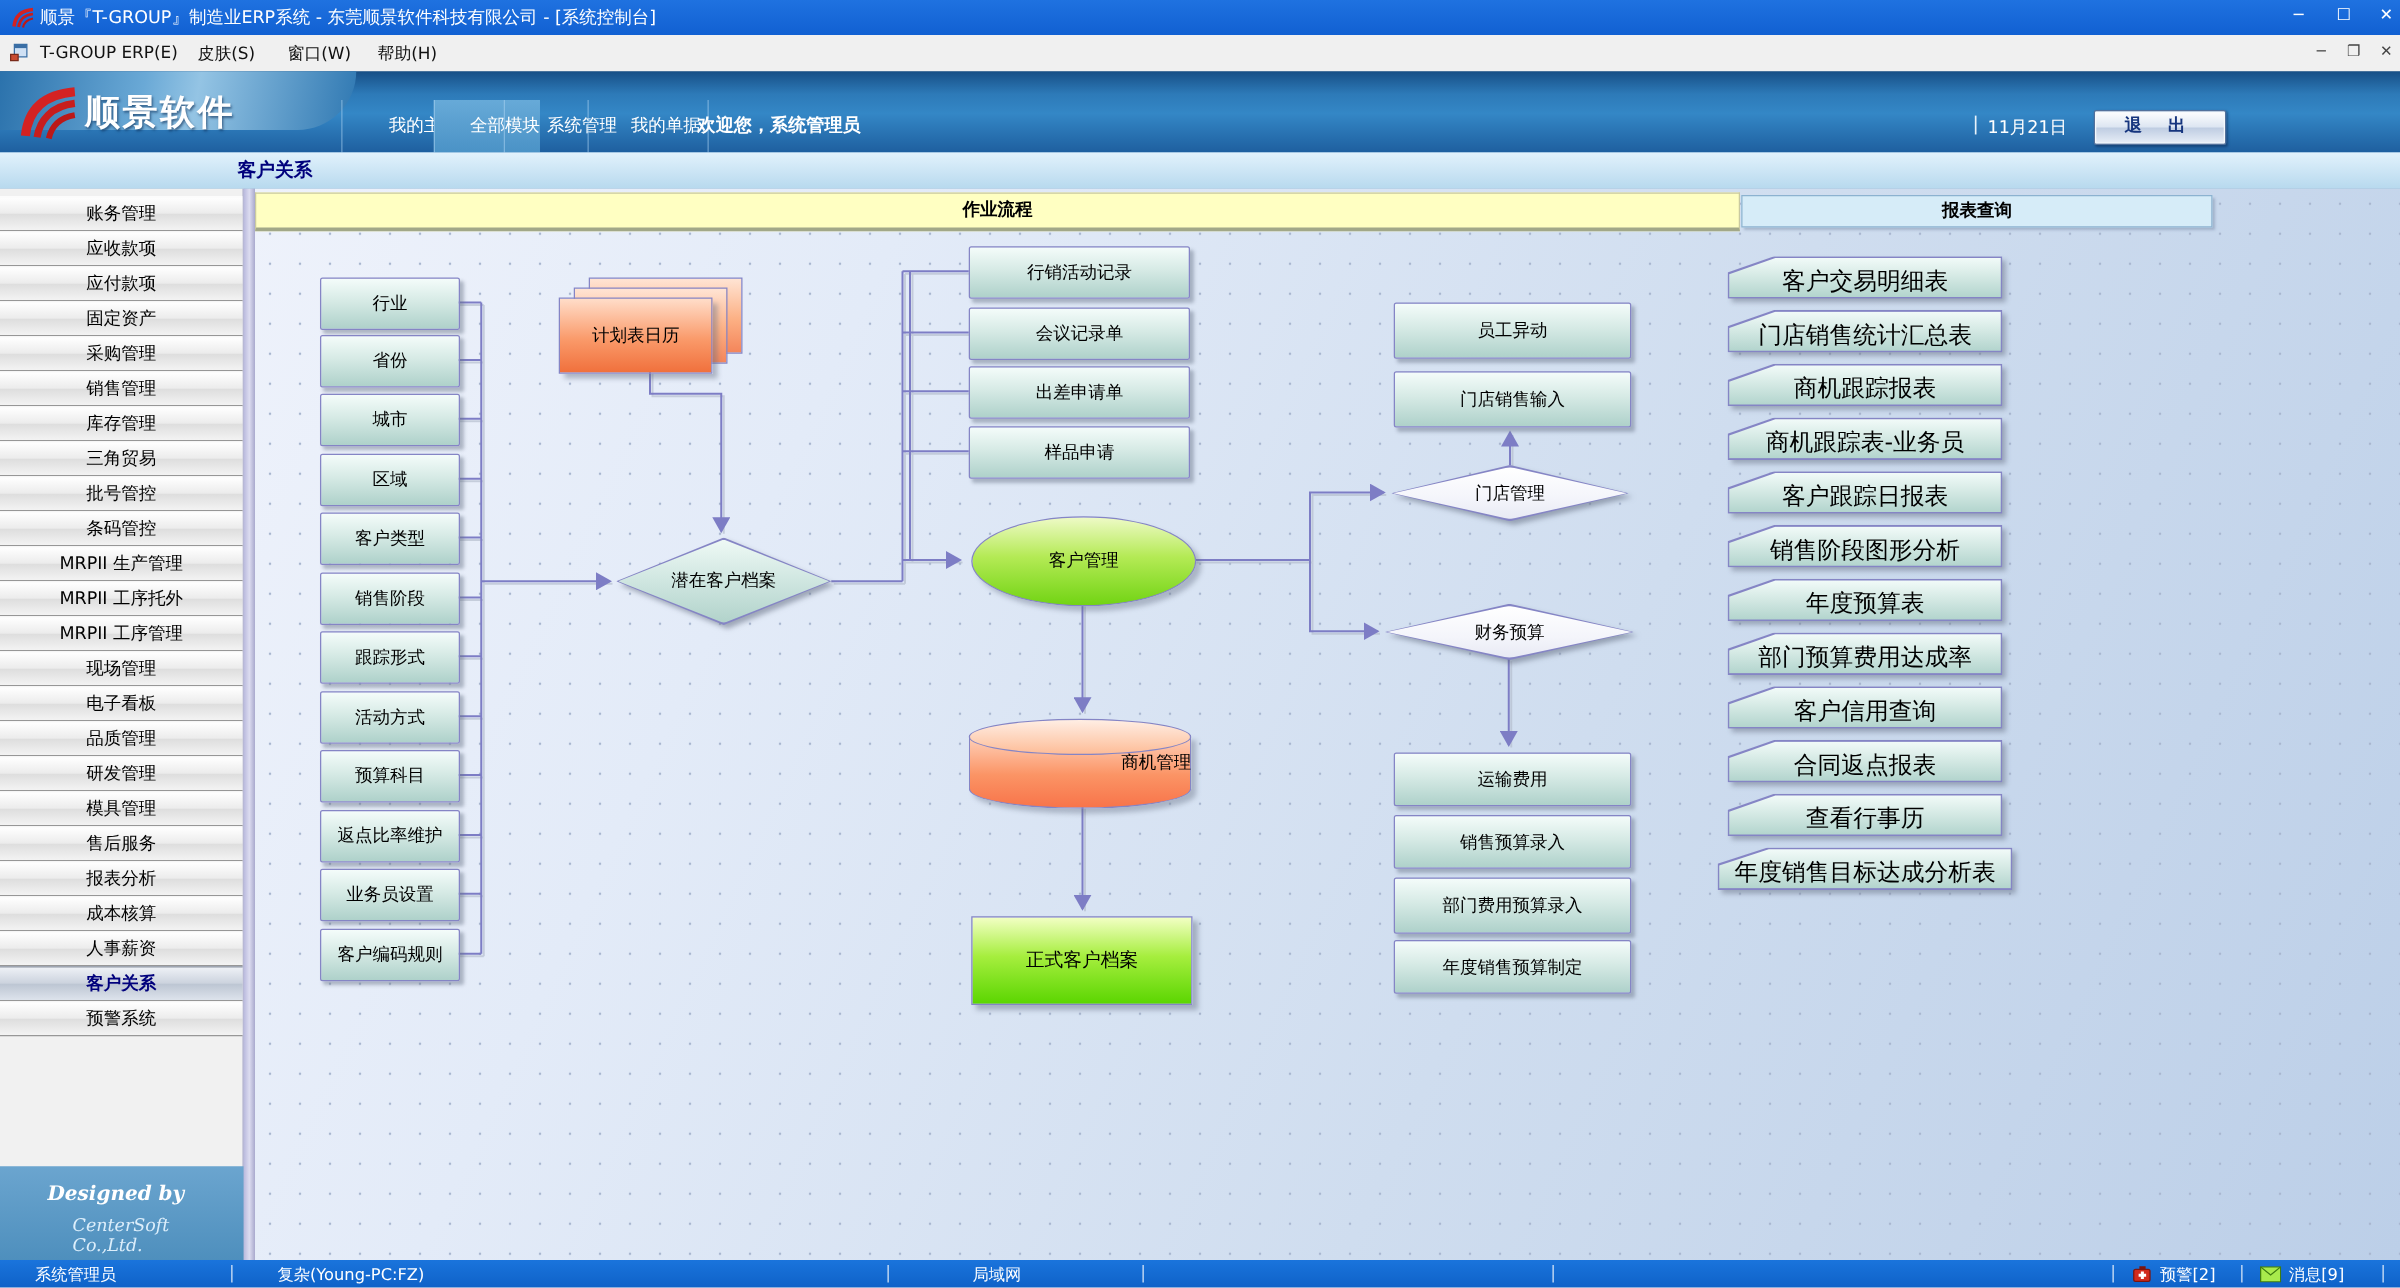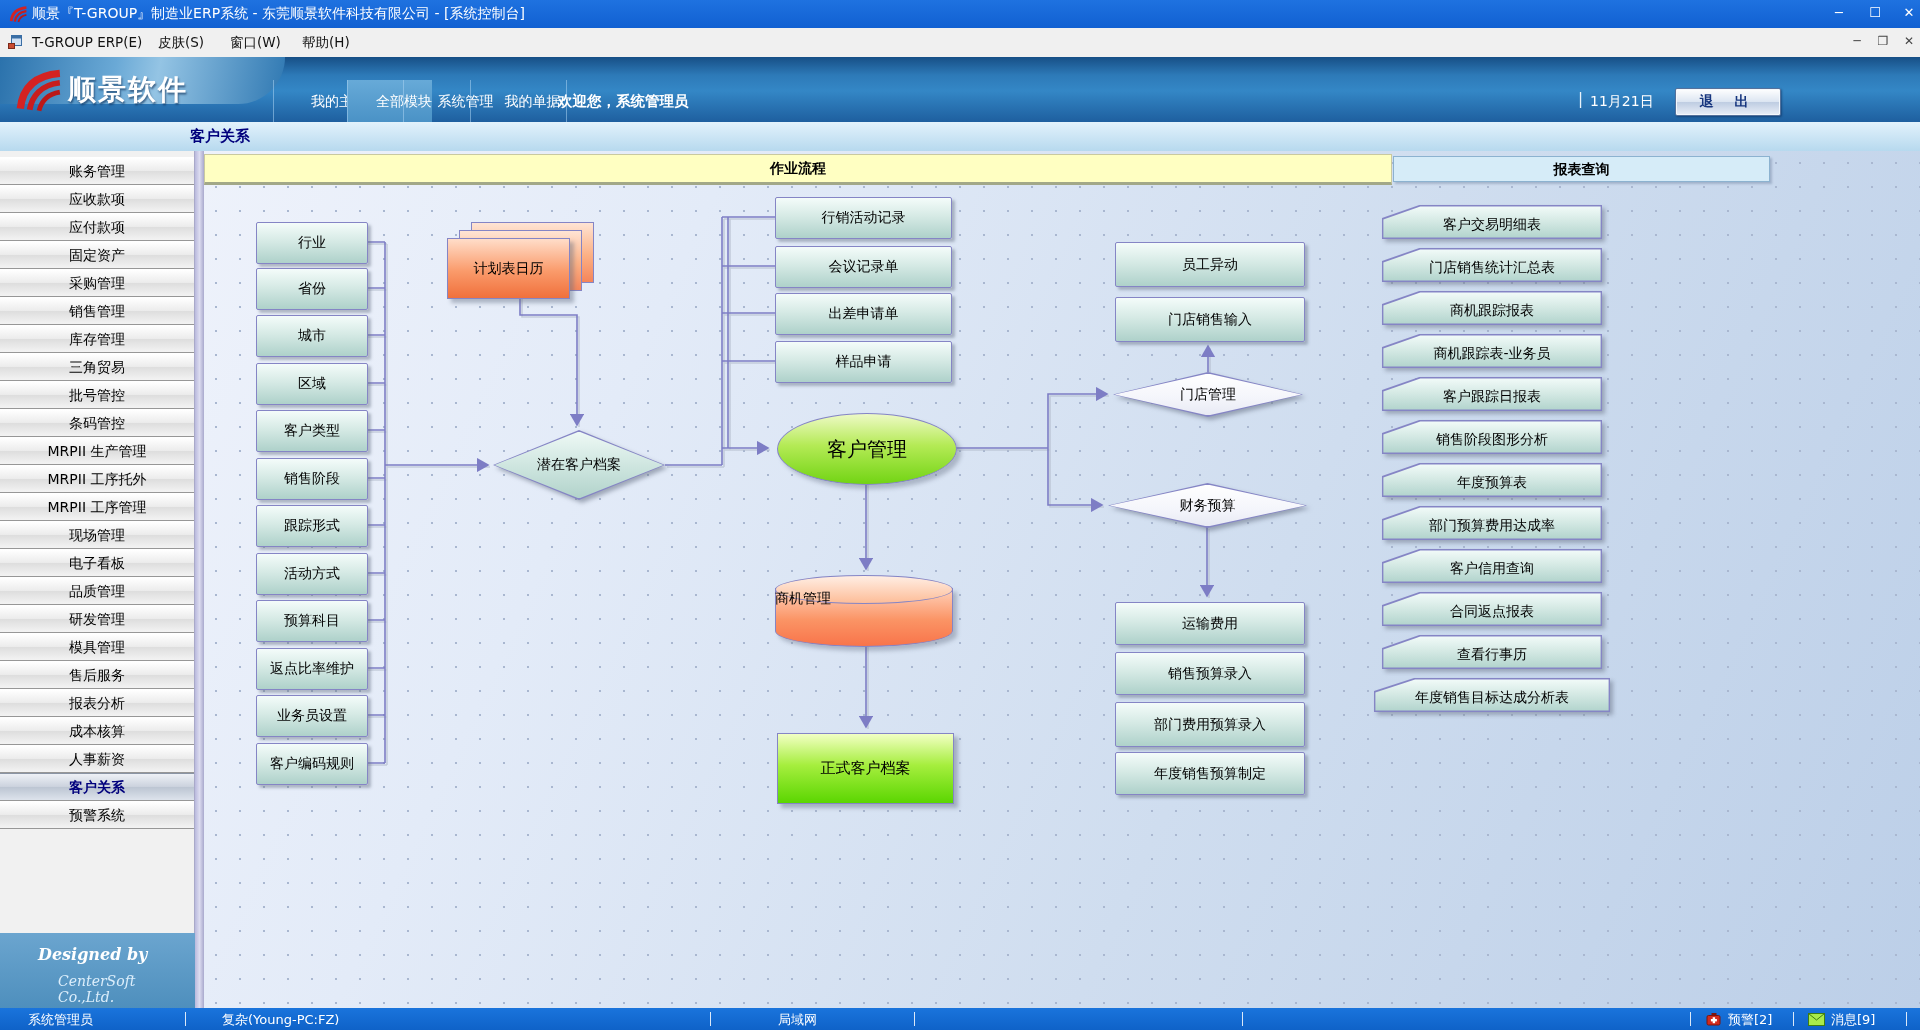--- a/index.html
+++ b/index.html
@@ -62,42 +62,42 @@
     background:#ffffc2;border:1px solid #c9c9a0;border-bottom:3px solid #a2a888;font-size:14px;font-weight:bold;color:#000;}
   #hdrreport{position:absolute;left:1189px;top:5px;width:375px;height:24px;line-height:24px;text-align:center;
     background:#d6ecf8;border:1px solid #8cb2d0;box-shadow:2px 2px 2px rgba(90,110,140,.35);font-size:14px;font-weight:bold;color:#000;}
 
   .tbox{position:absolute;display:flex;align-items:center;justify-content:center;font-size:14px;color:#000;
     background:linear-gradient(180deg,#f4fcfa 0%,#d6eae5 45%,#aed1ca 100%);
     border:1px solid #8585c5;border-radius:2px;box-shadow:3px 3px 3px rgba(100,110,130,.45);cursor:pointer;}
   .gbox{position:absolute;display:flex;align-items:center;justify-content:center;font-size:15px;color:#000;
     background:linear-gradient(180deg,#f2ffc4 0%,#a6ee3e 45%,#5bd601 100%);
     border:1px solid #8585c5;box-shadow:4px 4px 4px rgba(100,110,130,.45);cursor:pointer;font-family:Liberation Serif, serif;}
-  .ellipse{position:absolute;display:flex;align-items:center;justify-content:center;font-size:20px;color:#000;
+  .ellipse{position:absolute;display:flex;align-items:center;justify-content:center;font-size:14px;color:#000;
     background:linear-gradient(180deg,#eefac6 0%,#b4ea55 45%,#72d414 100%);
     border:1px solid #8585c5;border-radius:50%;box-shadow:4px 4px 4px rgba(100,110,130,.4);cursor:pointer;}
   .cal{position:absolute;border:1px solid #8585c5;background:linear-gradient(180deg,#ffe4d4 0%,#fcb084 55%,#f4855a 100%);}
   .cal.front{display:flex;align-items:center;justify-content:center;font-size:14px;color:#000;
     background:linear-gradient(180deg,#ffddc9 0%,#fa9a6a 55%,#f0703c 100%);box-shadow:4px 4px 4px rgba(100,110,130,.45);cursor:pointer;}
   .dia{position:absolute;filter:drop-shadow(3px 3px 2px rgba(90,100,120,.5));cursor:pointer;}
   .dia,.dia *{box-sizing:border-box;}
   .dia .shape{position:absolute;inset:0;background:#8585c5;clip-path:polygon(50% 0,100% 50%,50% 100%,0 50%);}
   .dia .fill{position:absolute;inset:1.6px;background:linear-gradient(180deg,#eef9f5 0%,#cfe6e0 50%,#b2d3cb 100%);clip-path:polygon(50% 0,100% 50%,50% 100%,0 50%);}
   .dia.white .fill{background:linear-gradient(180deg,#ffffff 0%,#f4f5fb 60%,#e8eaf4 100%);}
   .dia .lbl{position:absolute;inset:0;display:flex;align-items:center;justify-content:center;font-size:14px;color:#000;}
   .cyl{position:absolute;cursor:pointer;}
   .cyl .body{position:absolute;left:0;right:0;top:13px;bottom:0;background:linear-gradient(180deg,#ffd3bd,#fb9465 55%,#f8744a);
     border:1px solid #8585c5;border-top:none;border-radius:0 0 50% 50%/0 0 16px 16px;box-shadow:4px 4px 4px rgba(100,110,130,.4);}
   .cyl .top{position:absolute;left:0;right:0;top:0;height:27px;background:linear-gradient(180deg,#ffeee4,#fdbd98);
     border:1px solid #8585c5;border-radius:50%;}
-  .cyl .lbl{position:absolute;left:0;right:0;top:15px;text-align:left;font-size:14px;color:#000;}
+  .cyl .lbl{position:absolute;left:0;right:0;top:26px;text-align:right;font-size:14px;color:#000;}
   .card{position:absolute;filter:drop-shadow(3px 3px 2px rgba(90,100,120,.45));cursor:pointer;}
   .card .bd{position:absolute;inset:0;background:#8585c5;clip-path:polygon(0 13px,17% 0,100% 0,100% 100%,0 100%);}
   .card .in{position:absolute;inset:1.4px;background:linear-gradient(180deg,#f2fbf9 0%,#d6eae5 45%,#b2d4cd 100%);clip-path:polygon(0 13px,17% 0,100% 0,100% 100%,0 100%);}
-  .card .lbl{position:absolute;inset:0;display:flex;align-items:center;justify-content:center;padding-top:6px;font-size:14px;color:#000;}
+  .card .lbl{position:absolute;inset:0;display:flex;align-items:center;justify-content:center;padding-top:6px;font-size:19px;color:#000;}
 
   
   #statusbar{left:0;top:1008px;width:1920px;height:22px;background:linear-gradient(180deg,#1a74dc,#0f62c8);color:#fff;font-size:13px;text-align:right;}
   .sit{position:absolute;top:3px;}
   .ssep{position:absolute;top:4px;width:1px;height:14px;background:rgba(255,255,255,.85);}
 </style>
 </head>
 <body>
 
 <div class="abs" id="titlebar">

